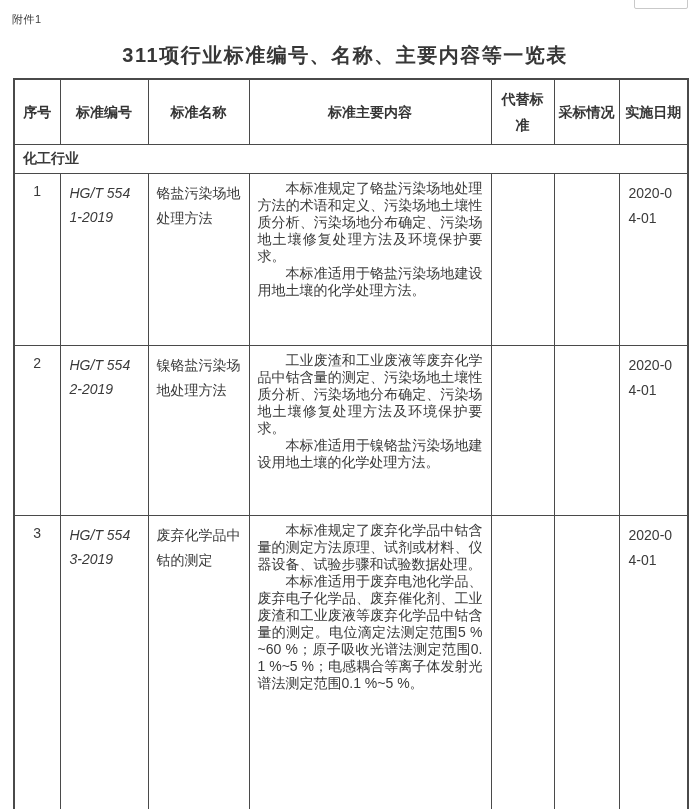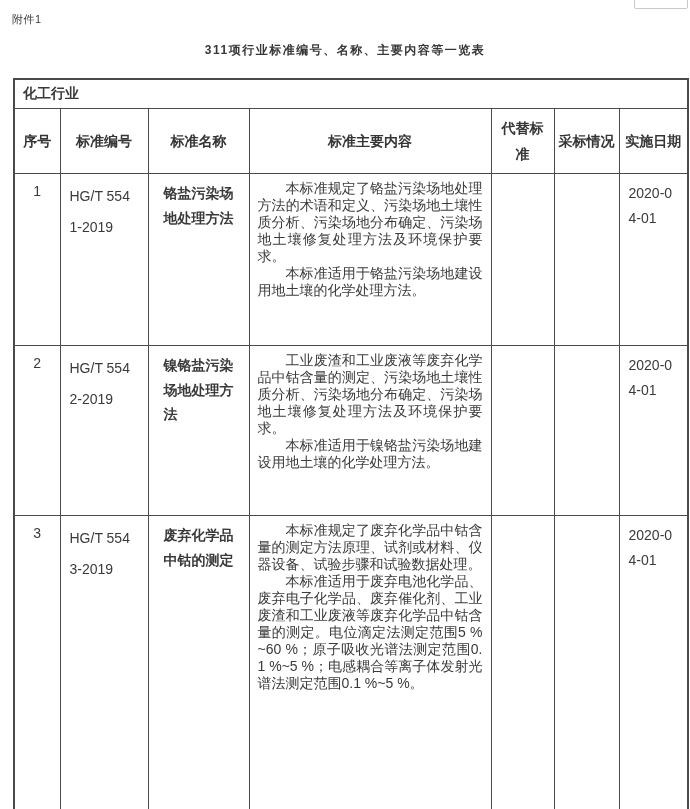--- a/index.html
+++ b/index.html
@@ -10,42 +10,42 @@
   }
   .corner-box{
     position:absolute;right:2px;top:-6px;width:52px;height:13px;
     border:1px solid #c9c9c9;border-radius:2px;background:#fff;
   }
   .attachment{
     position:absolute;left:12px;top:12px;font-size:11px;color:#3d3d3d;letter-spacing:0.5px;
   }
   .doc-title{
     position:absolute;left:0;top:42px;width:690px;text-align:center;
-    font-size:12px;font-weight:700;color:#373737;letter-spacing:1.5px;
+    font-size:20px;font-weight:700;color:#373737;letter-spacing:1.5px;
   }
   table.std-table{
     position:absolute;left:13px;top:78px;width:674px;
     border-collapse:collapse;table-layout:fixed;
     border:2px solid #4a4a4a;
   }
   .std-table th,.std-table td{
     border:1px solid #4a4a4a;vertical-align:top;
     font-size:14px;color:#3a3a3a;overflow:hidden;
   }
   .std-table th{
     font-weight:700;text-align:center;vertical-align:middle;
     padding:4px 4px;line-height:26px;height:56px;color:#353535;
   }
   .section-cell{
     font-weight:700;text-align:left;padding:3px 8px;line-height:20px;height:22px;
     vertical-align:middle;color:#353535;
   }
   .no-cell{text-align:center;padding-top:9px;font-size:13px;}
-  .code-cell{padding:7px 6px 4px 9px;line-height:31px;white-space:pre-line;}
-  .name-cell{padding:7px 4px 4px 15px;line-height:24.5px;font-weight:bold;}
+  .code-cell{padding:7px 6px 4px 9px;line-height:24px;white-space:pre-line;font-style:italic;}
+  .name-cell{padding:7px 4px 4px 8px;line-height:24.5px;}
   .content-cell{padding:6px 8px 4px 8px;}
   .content-cell p{
     margin:0;text-indent:2em;line-height:17px;text-align:justify;
     text-justify:inter-ideograph;word-break:break-all;
   }
   .empty-cell{padding:6px;}
   .date-cell{padding:7px 4px 4px 9px;line-height:24.5px;white-space:pre-line;}
   tr.row-1{height:172px;}
   tr.row-2{height:170px;}
   tr.row-3{height:299px;}
@@ -64,30 +64,30 @@
     <col style="width:46px">
       <col style="width:88px">
       <col style="width:101px">
     <col style="width:242px">
       <col style="width:63px">
       <col style="width:65px">
       <col style="width:69px">
   </colgroup>
   <tbody>
       <tr>
-    <td class="section-cell" colspan="7">化工行业</td>
-  </tr>
-  <tr>
     <th>序号</th>
     <th>标准编号</th>
     <th>标准名称</th>
     <th>标准主要内容</th>
     <th>代替标准</th>
     <th>采标情况</th>
     <th>实施日期</th>
+  </tr>
+  <tr>
+    <td class="section-cell" colspan="7">化工行业</td>
   </tr>
 
   <tr class="row-1">
     <td class="no-cell">1</td>
     <td class="code-cell">HG/T 554
 1-2019</td>
     <td class="name-cell">铬盐污染场地处理方法</td>
     <td class="content-cell">
       <p>本标准规定了铬盐污染场地处理方法的术语和定义、污染场地土壤性质分析、污染场地分布确定、污染场地土壤修复处理方法及环境保护要求。</p>
       <p>本标准适用于铬盐污染场地建设用地土壤的化学处理方法。</p>

